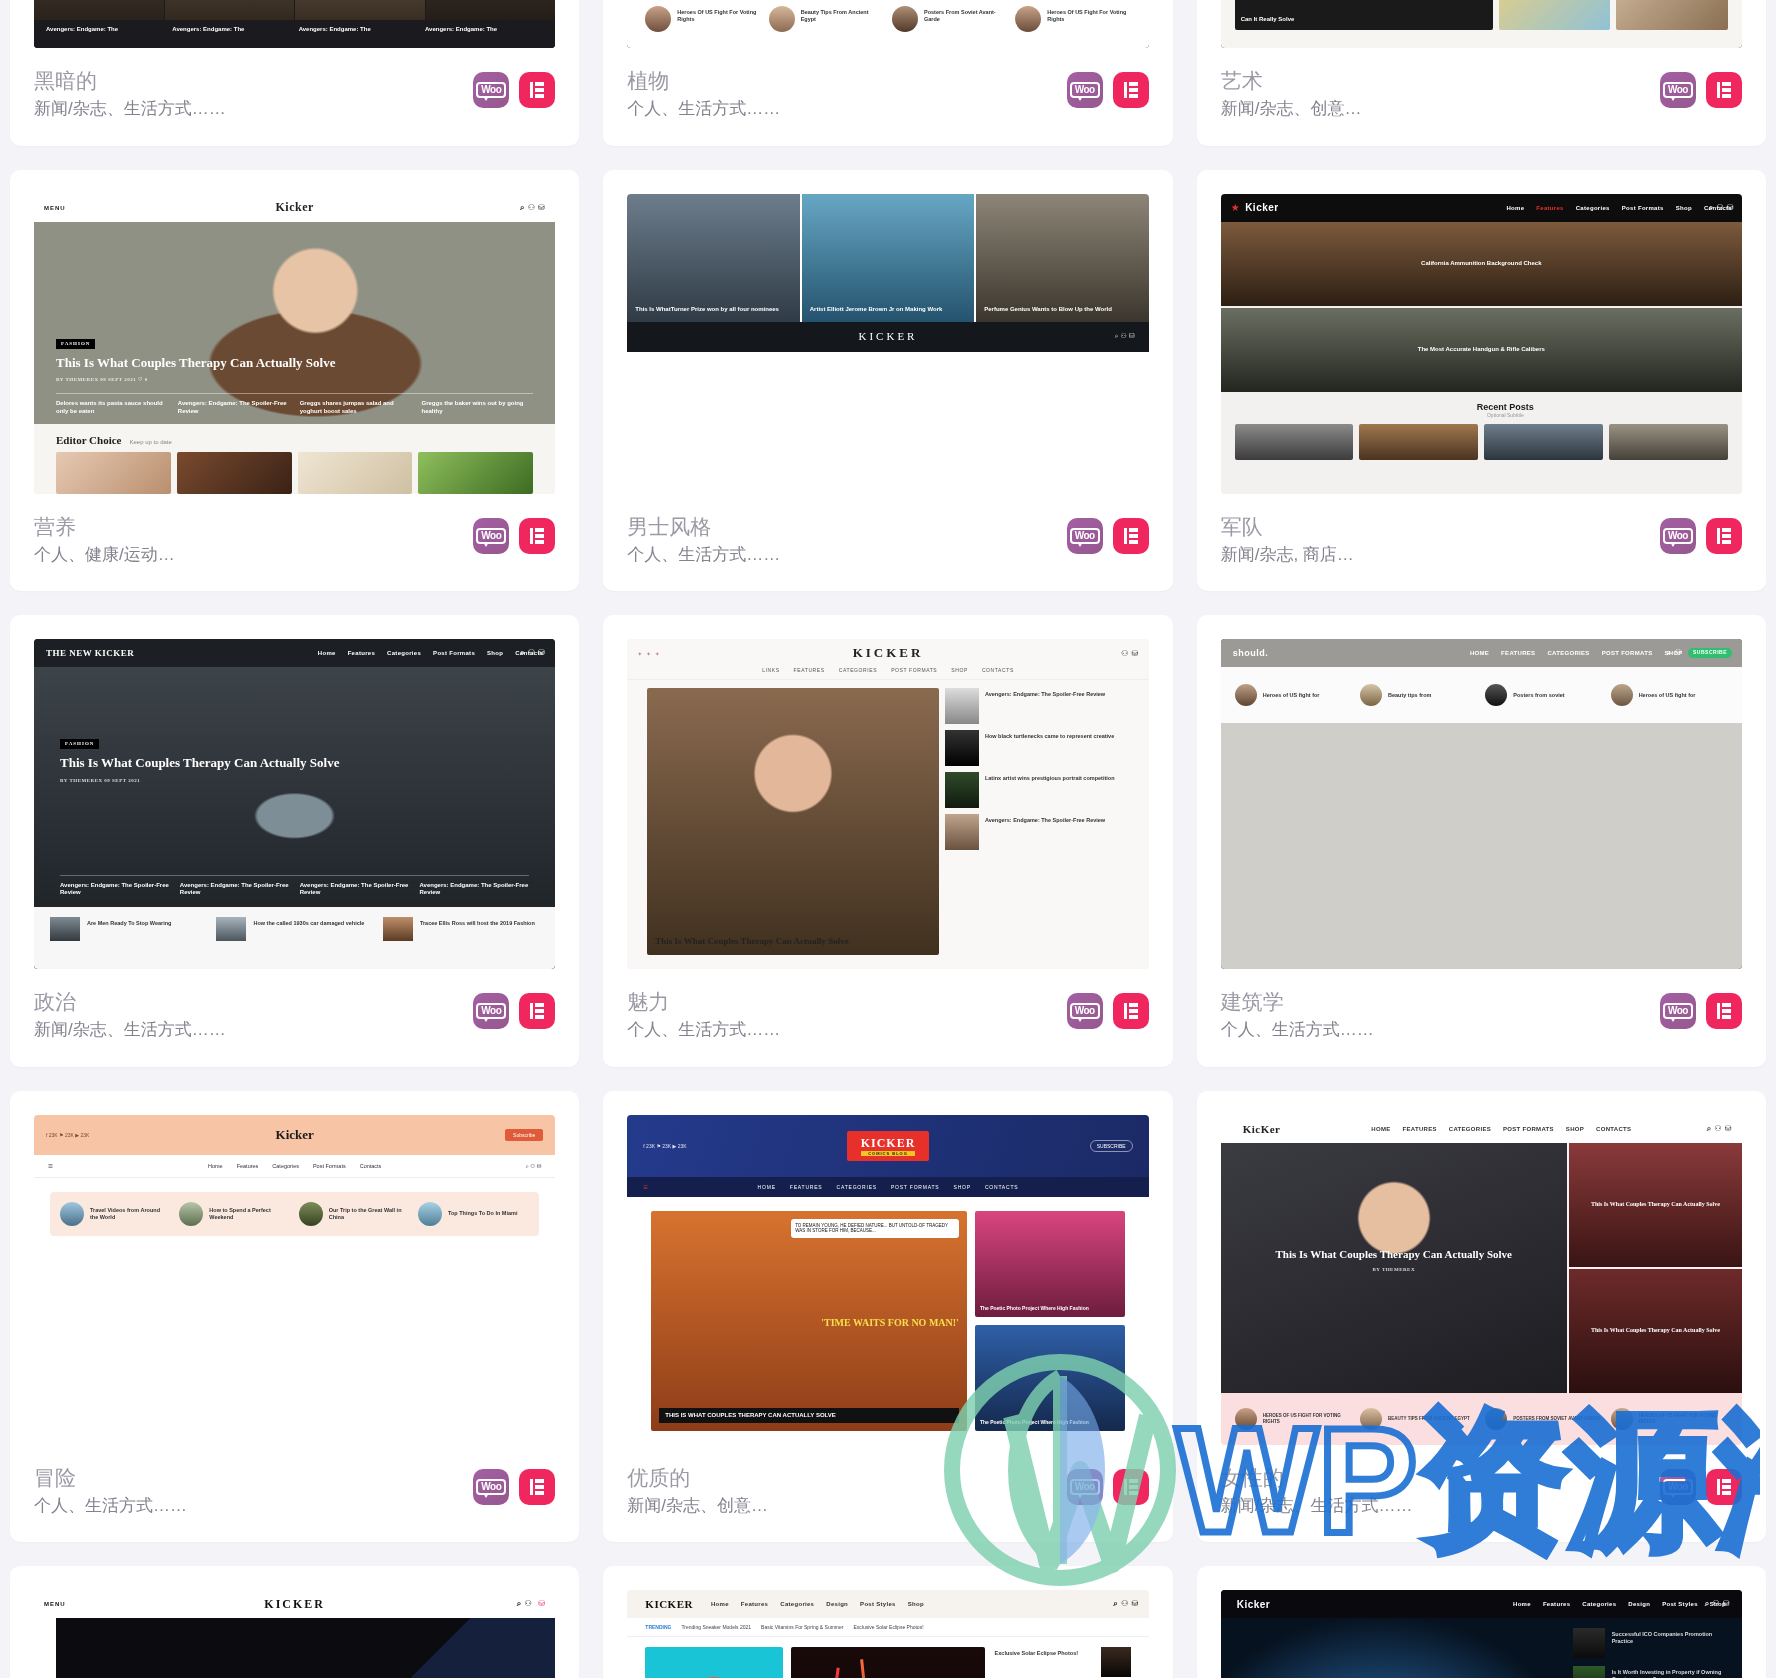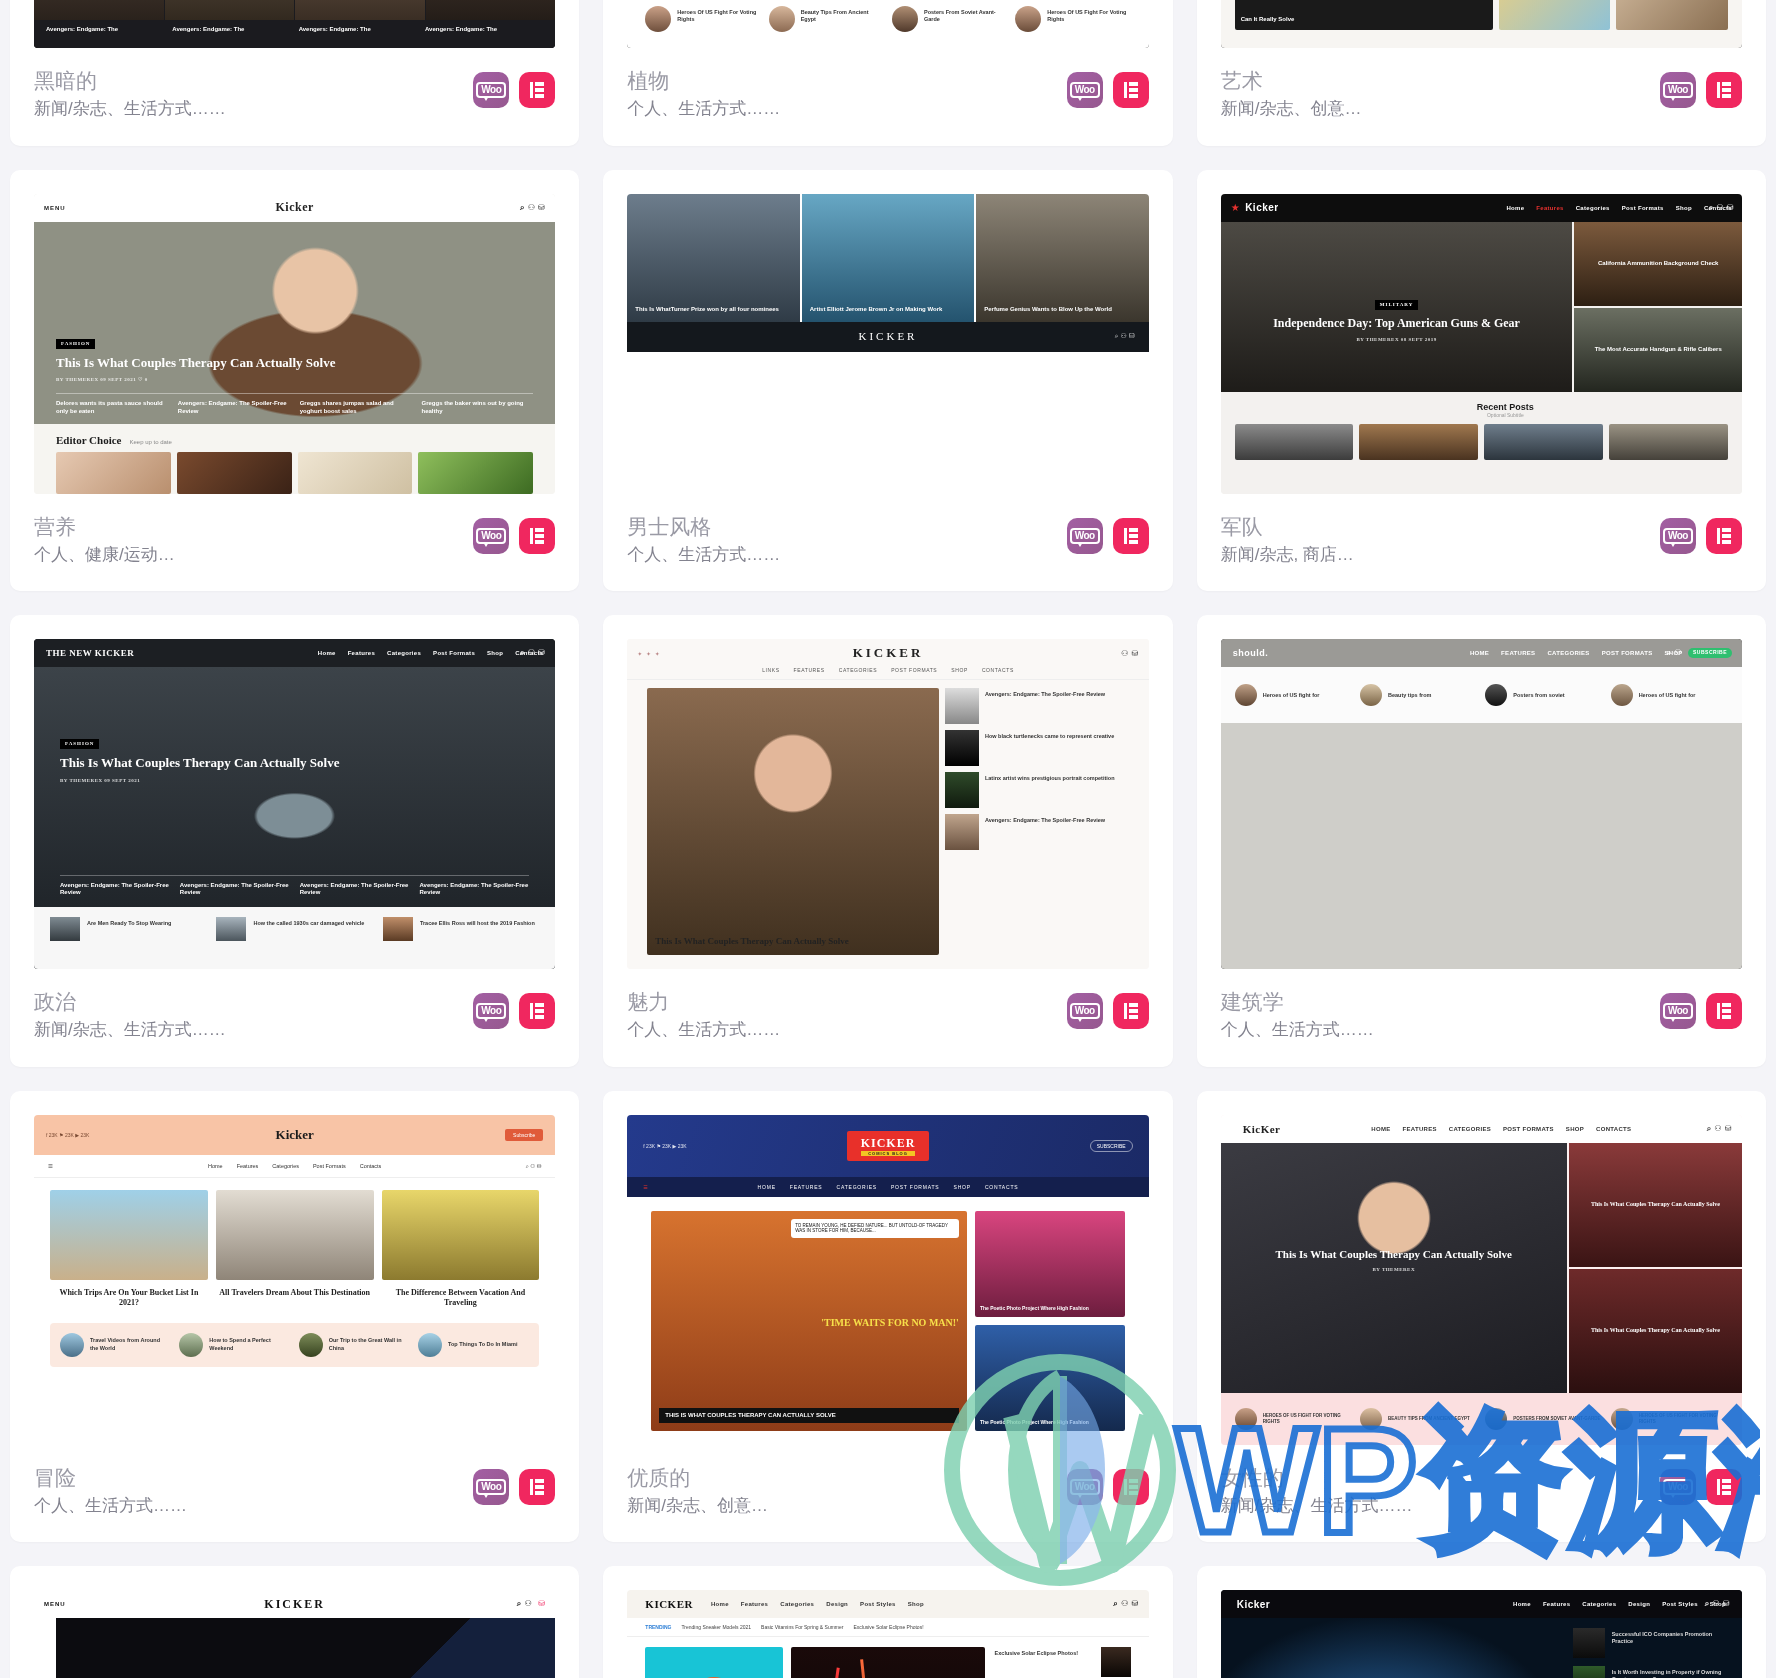--- a/index.html
+++ b/index.html
@@ -343,27 +343,20 @@
             <i style="font-style:normal">Home</i>
             <i style="font-style:normal;color:#e8312f">Features</i>
             <i style="font-style:normal">Categories</i>
             <i style="font-style:normal">Post Formats</i>
             <i style="font-style:normal">Shop</i>
             <i style="font-style:normal">Contacts</i>
           </span>
           <span class="right" style="right:8px;">⌕ ⚇ ⛁</span>
         </div>
         <div style="display:flex;gap:2px;height:170px;">
-          <div class="hero" style="flex:2.1;background:linear-gradient(#4d4a44,#1e1c19);position:relative;">
-            <div class="cap" style="top:46%;">
-              <span class="tagpill">MILITARY</span>
-              <div style="font-size:12px;">Independence Day: Top American Guns &amp; Gear</div>
-              <div class="byline">BY THEMEREX  08 SEPT 2019</div>
-            </div>
-          </div>
           <div style="flex:1;display:flex;flex-direction:column;gap:2px;">
             <div style="flex:1;background:linear-gradient(#7c5a3d,#2d1f13);display:flex;align-items:center;justify-content:center;padding:6px;">
               <div class="mini-t" style="text-align:center">California Ammunition Background Check</div>
             </div>
             <div style="flex:1;background:linear-gradient(#6b6f62,#23261f);display:flex;align-items:center;justify-content:center;padding:6px;">
               <div class="mini-t" style="text-align:center">The Most Accurate Handgun &amp; Rifle Calibers</div>
             </div>
           </div>
         </div>
         <div style="text-align:center;padding-top:10px;color:#1a1a1a;padding-left:48px;">
@@ -604,34 +597,20 @@
         </div>
         <div style="display:flex;justify-content:center;gap:14px;font-size:5.5px;color:#333;padding:8px 0;border-bottom:1px solid #eee;position:relative;">
           <span style="position:absolute;left:14px;">☰</span>
           <span>Home</span>
           <span>Features</span>
           <span>Categories</span>
           <span>Post Formats</span>
           <span>Contacts</span>
           <span style="position:absolute;right:14px;">⌕ ⚇ ⛁</span>
         </div>
-        <div style="display:flex;gap:8px;padding:12px 16px 0;">
-          <div style="flex:1;">
-              <div style="height:90px;background:linear-gradient(#9fd0e8,#c9b08a);border-radius:2px;"></div>
-            <div style="font-family:'Liberation Serif',serif;font-weight:700;font-size:8px;text-align:center;margin-top:8px;line-height:1.3;">Which Trips Are On Your Bucket List In 2021?</div>
-            </div>
-          <div style="flex:1;">
-              <div style="height:90px;background:linear-gradient(#e2dcd2,#8f8578);border-radius:2px;"></div>
-            <div style="font-family:'Liberation Serif',serif;font-weight:700;font-size:8px;text-align:center;margin-top:8px;line-height:1.3;">All Travelers Dream About This Destination</div>
-            </div>
-          <div style="flex:1;">
-              <div style="height:90px;background:linear-gradient(#e8d66a,#8c7a2f);border-radius:2px;"></div>
-            <div style="font-family:'Liberation Serif',serif;font-weight:700;font-size:8px;text-align:center;margin-top:8px;line-height:1.3;">The Difference Between Vacation And Traveling</div>
-            </div>
-        </div>
         <div style="margin:14px 16px 0;background:#fbe9e0;border-radius:4px;display:flex;gap:8px;padding:10px;align-items:center;">
           <div style="flex:1;display:flex;gap:4px;align-items:center;">
               <div style="width:24px;height:24px;border-radius:50%;background:linear-gradient(#9fc8e0,#4a6f88);flex:none"></div>
               <div class="lbl">Travel Videos from Around the World</div>
             </div>
           <div style="flex:1;display:flex;gap:4px;align-items:center;">
               <div style="width:24px;height:24px;border-radius:50%;background:linear-gradient(#b6c6a8,#5d6e4f);flex:none"></div>
               <div class="lbl">How to Spend a Perfect Weekend</div>
             </div>
           <div style="flex:1;display:flex;gap:4px;align-items:center;">

